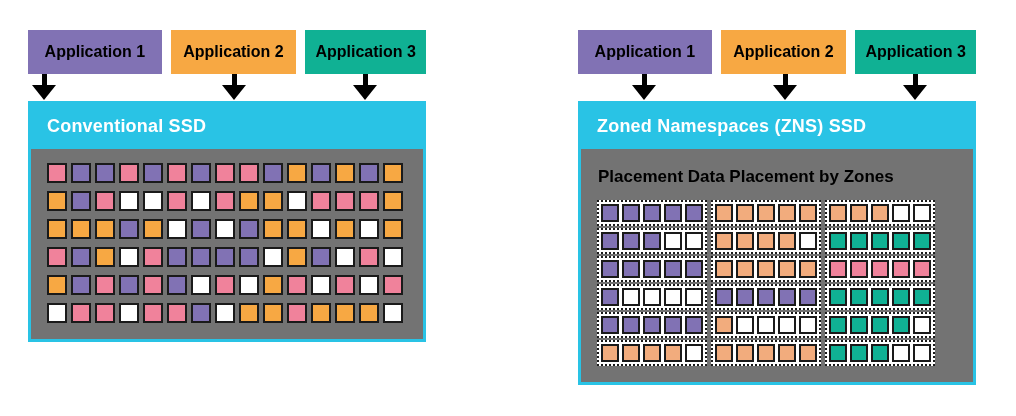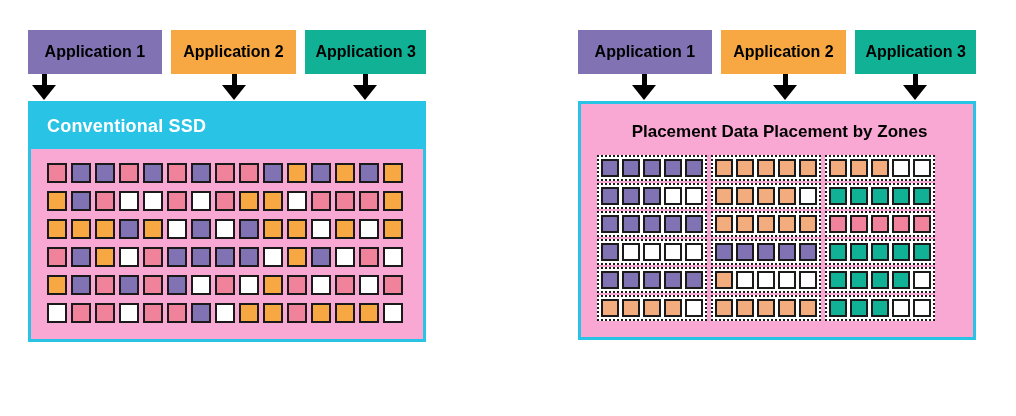--- a/index.html
+++ b/index.html
@@ -27,21 +27,21 @@
   .arrow .head { width:0; height:0;
     border-left:12px solid transparent; border-right:12px solid transparent;
     border-top:15px solid #000; }
   #panel-left  .arrow.p1 { left:16px; }
   #panel-left  .arrow.p2 { left:206px; }
   #panel-left  .arrow.p3 { left:337px; }
   #panel-right .arrow.p1 { left:66px; }
   #panel-right .arrow.p2 { left:207px; }
   #panel-right .arrow.p3 { left:337px; }
 
-  .ssd-box { border:3px solid var(--cyan); background:#f9a8d4;text-align:center; }
+  .ssd-box { border:3px solid var(--cyan); background:#737373; }
   .ssd-header {
     background:var(--cyan); height:45px; display:flex; align-items:center;
     padding:0 16px; color:#fff; font-weight:bold; font-size:18px;
     letter-spacing:0.2px;
   }
   .ssd-body { padding:14px 12px 16px 16px; }
   .placement-title {
     font-weight:bold; font-size:17px; color:#000; margin:4px 0 13px 1px;
   }
 
@@ -211,20 +211,23 @@
     <div class="arrow p2">
         <div class="stem"></div>
         <div class="head"></div>
       </div>
     <div class="arrow p3">
         <div class="stem"></div>
         <div class="head"></div>
       </div>
   </div>
   <div class="ssd-box">
+    <div class="ssd-header">
+      <span>Zoned Namespaces (ZNS) SSD</span>
+    </div>
     <div class="ssd-body">
       <div class="placement-title">Placement Data Placement by Zones</div>
       <div class="grid-zns">
           <div class="zone-row">
             <div class="zone">
               <div class="cell" style="background-color: rgb(129, 114, 180);"></div>
               <div class="cell" style="background-color: rgb(129, 114, 180);"></div>
               <div class="cell" style="background-color: rgb(129, 114, 180);"></div>
               <div class="cell" style="background-color: rgb(129, 114, 180);"></div>
               <div class="cell" style="background-color: rgb(129, 114, 180);"></div>

